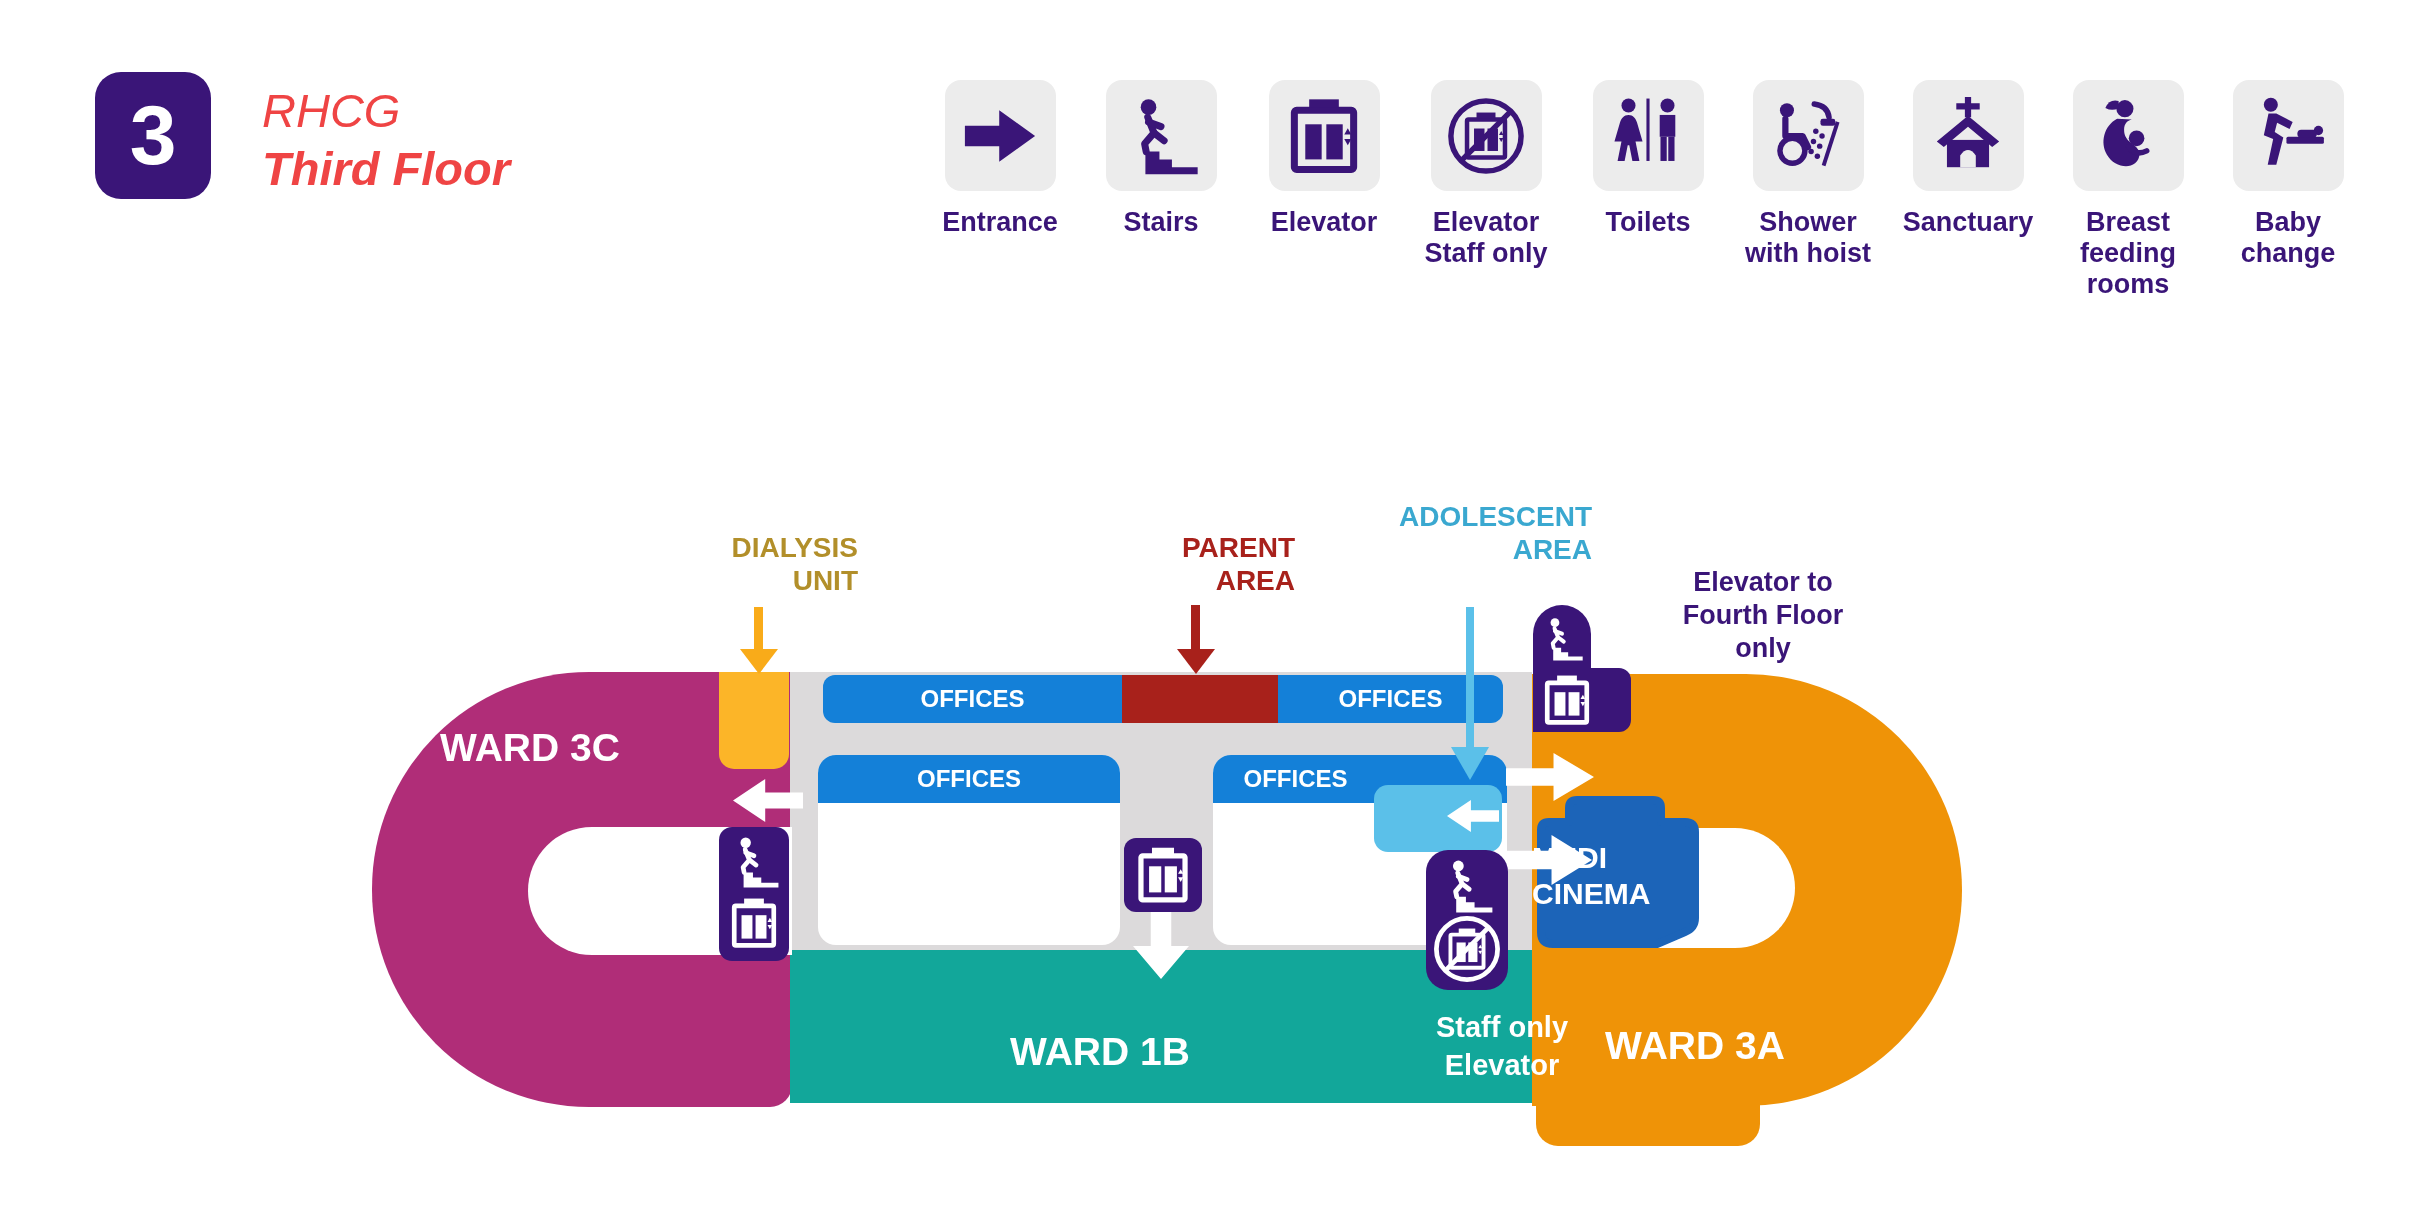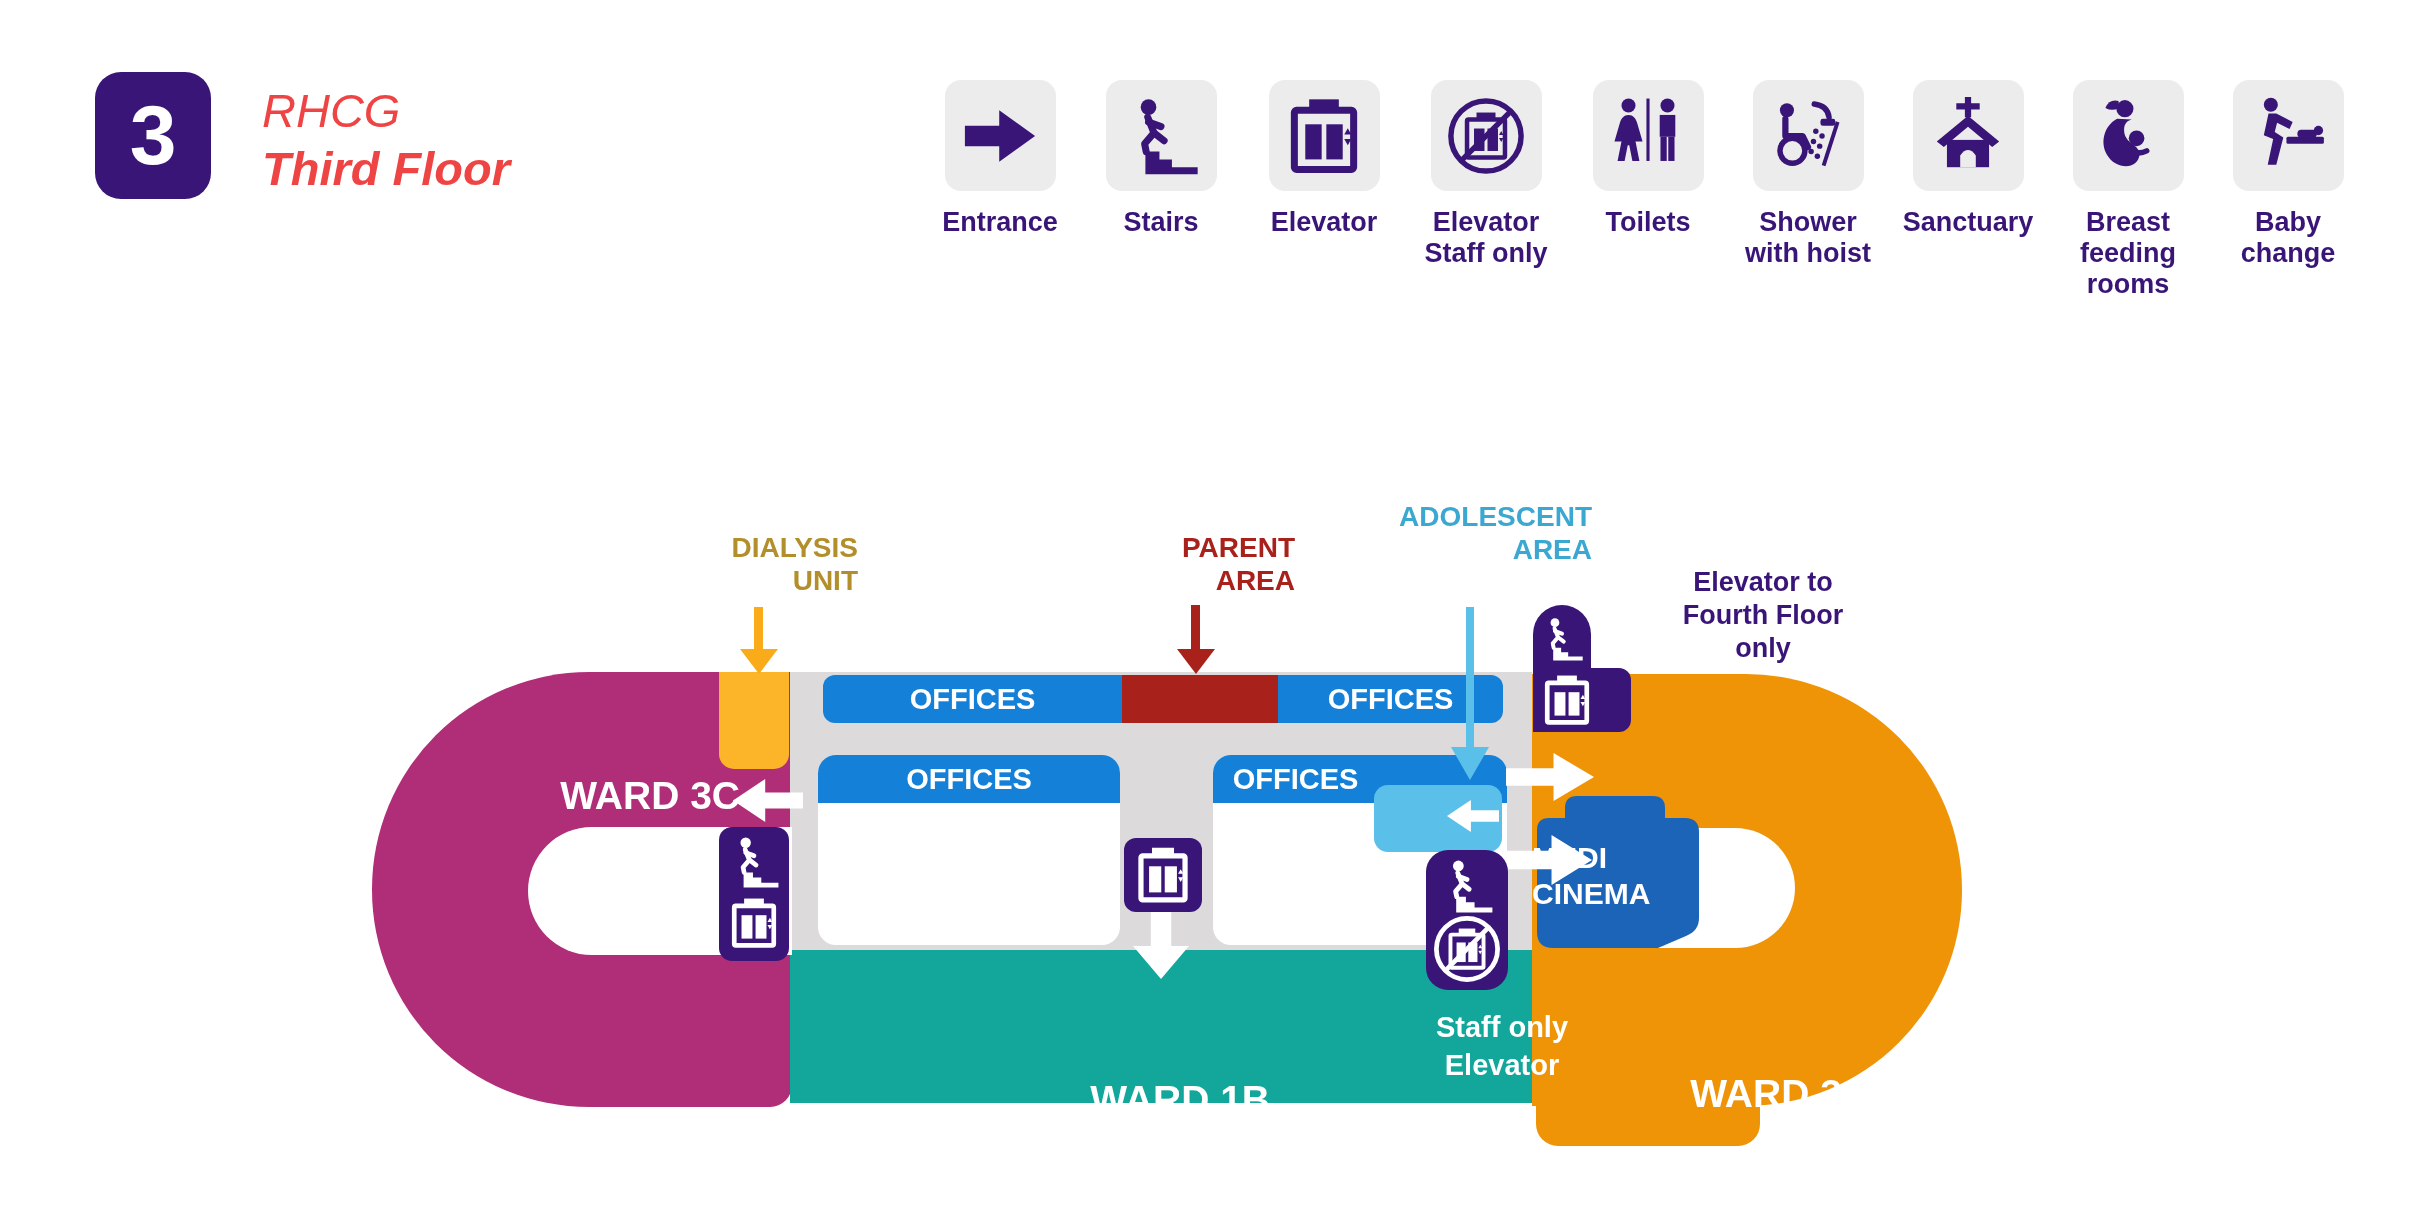--- a/index.html
+++ b/index.html
@@ -13,22 +13,22 @@
                color:#fff;font-size:84px;font-weight:bold;line-height:127px;text-align:center;}
   .map-title{left:262px;top:82px;color:#ef4444;font-size:47px;line-height:58px;font-style:italic;}
   .map-title .t2{font-weight:bold;}
   
   .legend-item{top:72px;width:170px;margin-top:8px;}
   .legend-box{width:111px;height:111px;margin:0 auto;background:#ececec;border-radius:16px;
               display:flex;align-items:center;justify-content:center;color:#3a1578;}
   .legend-box svg{width:78px;height:78px;}
   .legend-label{margin-top:16px;color:#3a1578;font-size:27px;font-weight:bold;line-height:31px;text-align:center;}
   
-  .ward-label{color:#fff;font-size:39px;font-weight:bold;text-align:right;margin-top:48px;}
-  .offices-label{color:#fff;font-size:29px;font-weight:bold;text-align:center;line-height:48px;}
+  .ward-label{color:#fff;font-size:39px;font-weight:bold;text-align:left;}
+  .offices-label{color:#fff;font-size:24px;font-weight:bold;text-align:center;line-height:48px;}
   .area-label{font-size:28px;font-weight:bold;line-height:33px;text-align:right;}
   .note-label{color:#3a1578;font-size:27px;font-weight:bold;line-height:33px;}
   .white-note{color:#fff;font-size:29px;font-weight:bold;line-height:38px;}
   .tri-down{width:0;height:0;border-left:19px solid transparent;border-right:19px solid transparent;}
   .map-icon{background:#3a1578;color:#ffffff;}
   .map-arrow{color:#ffffff;}
 </style>
 </head>
 <body>
 

